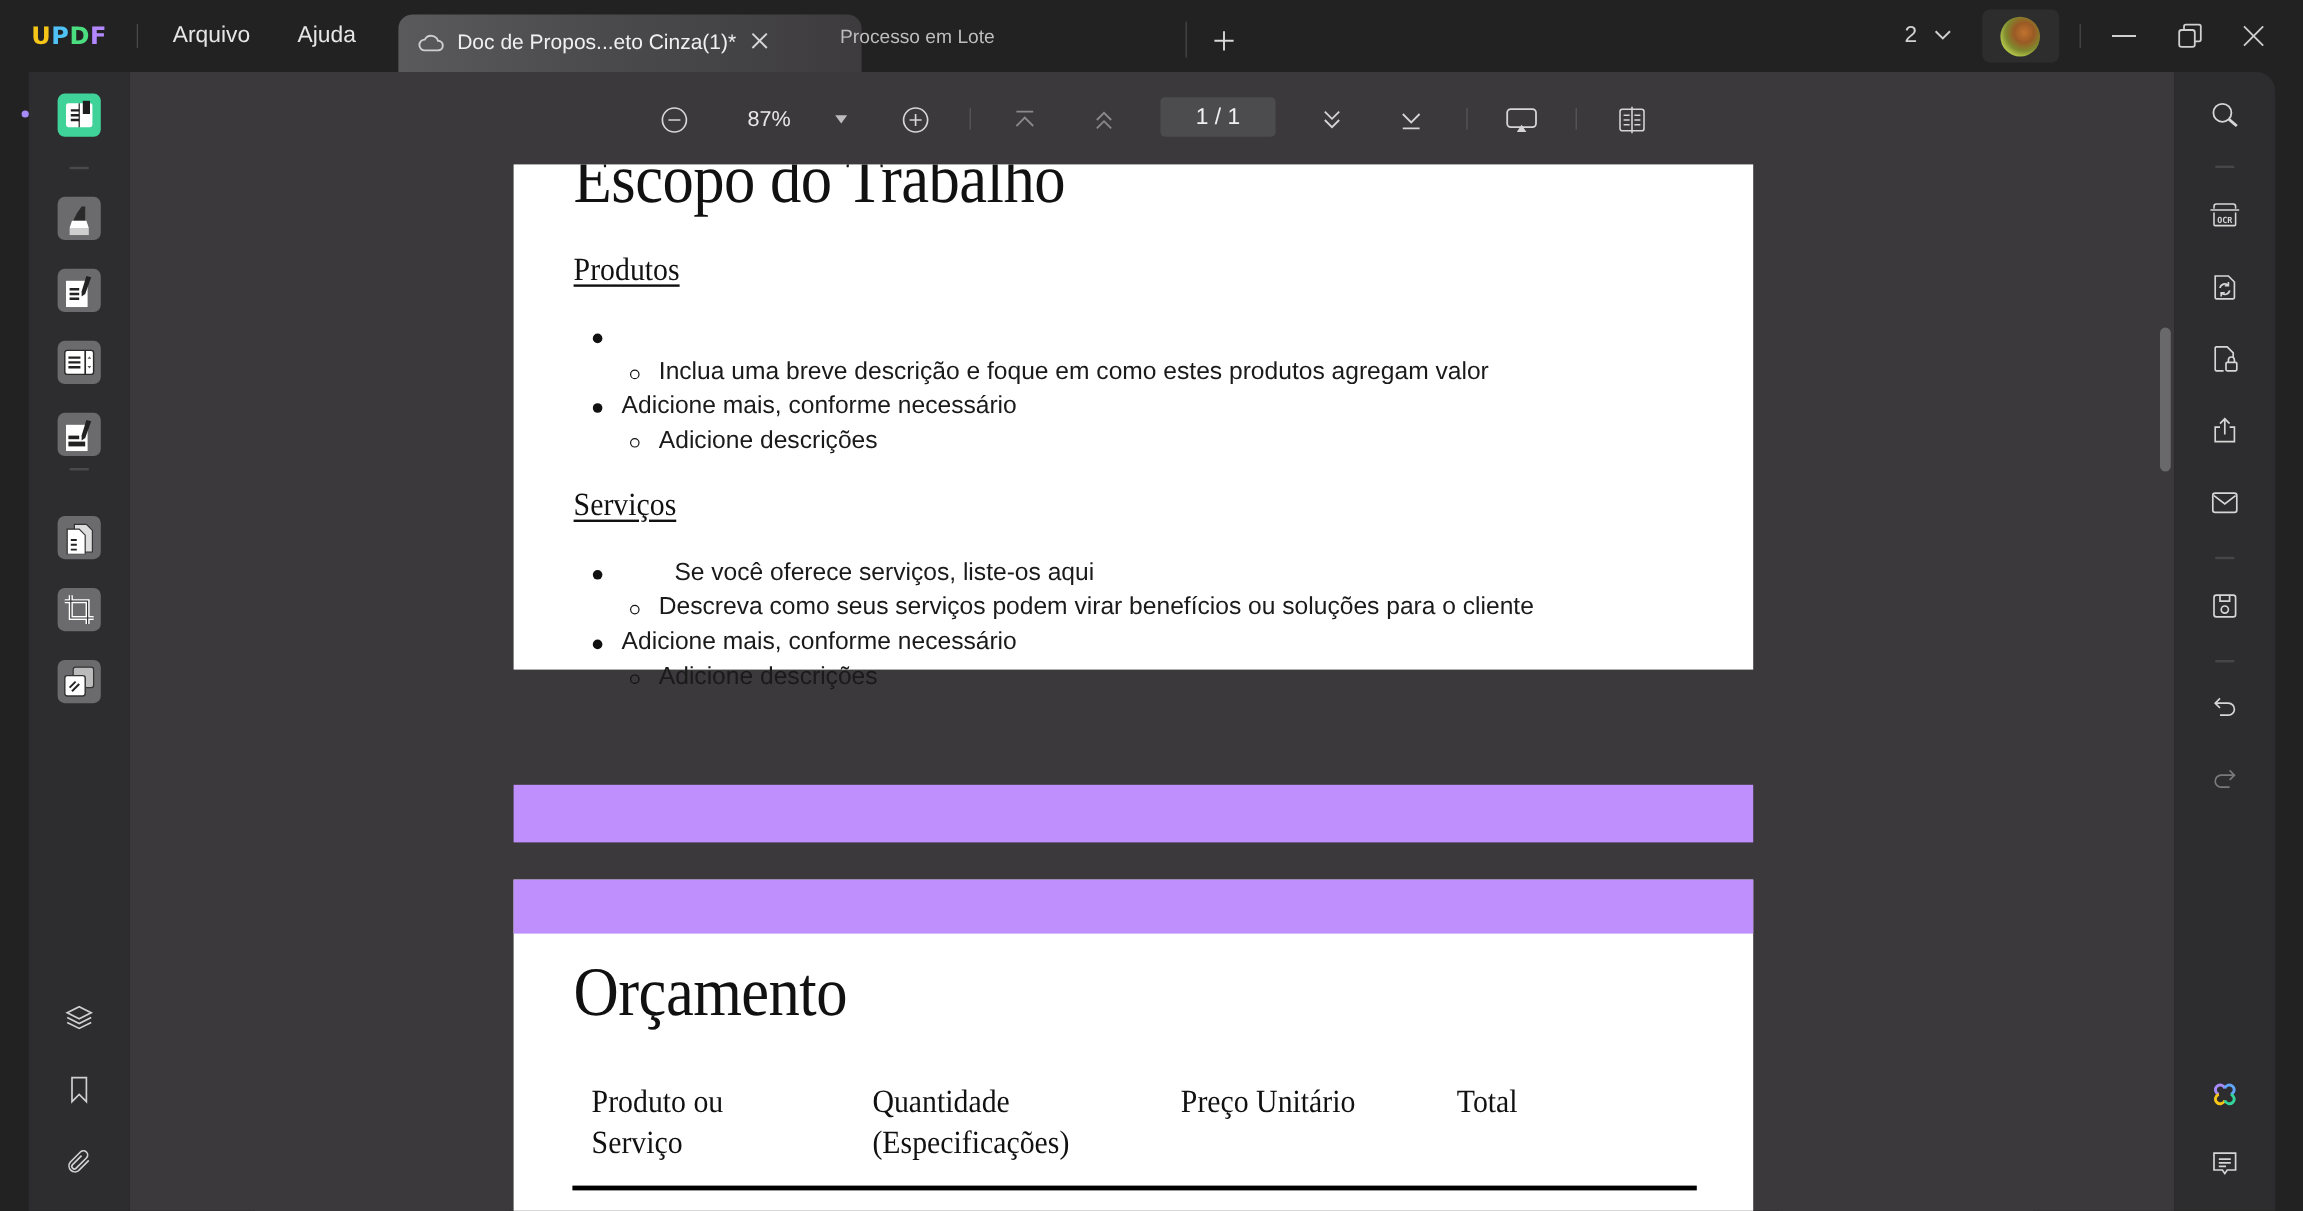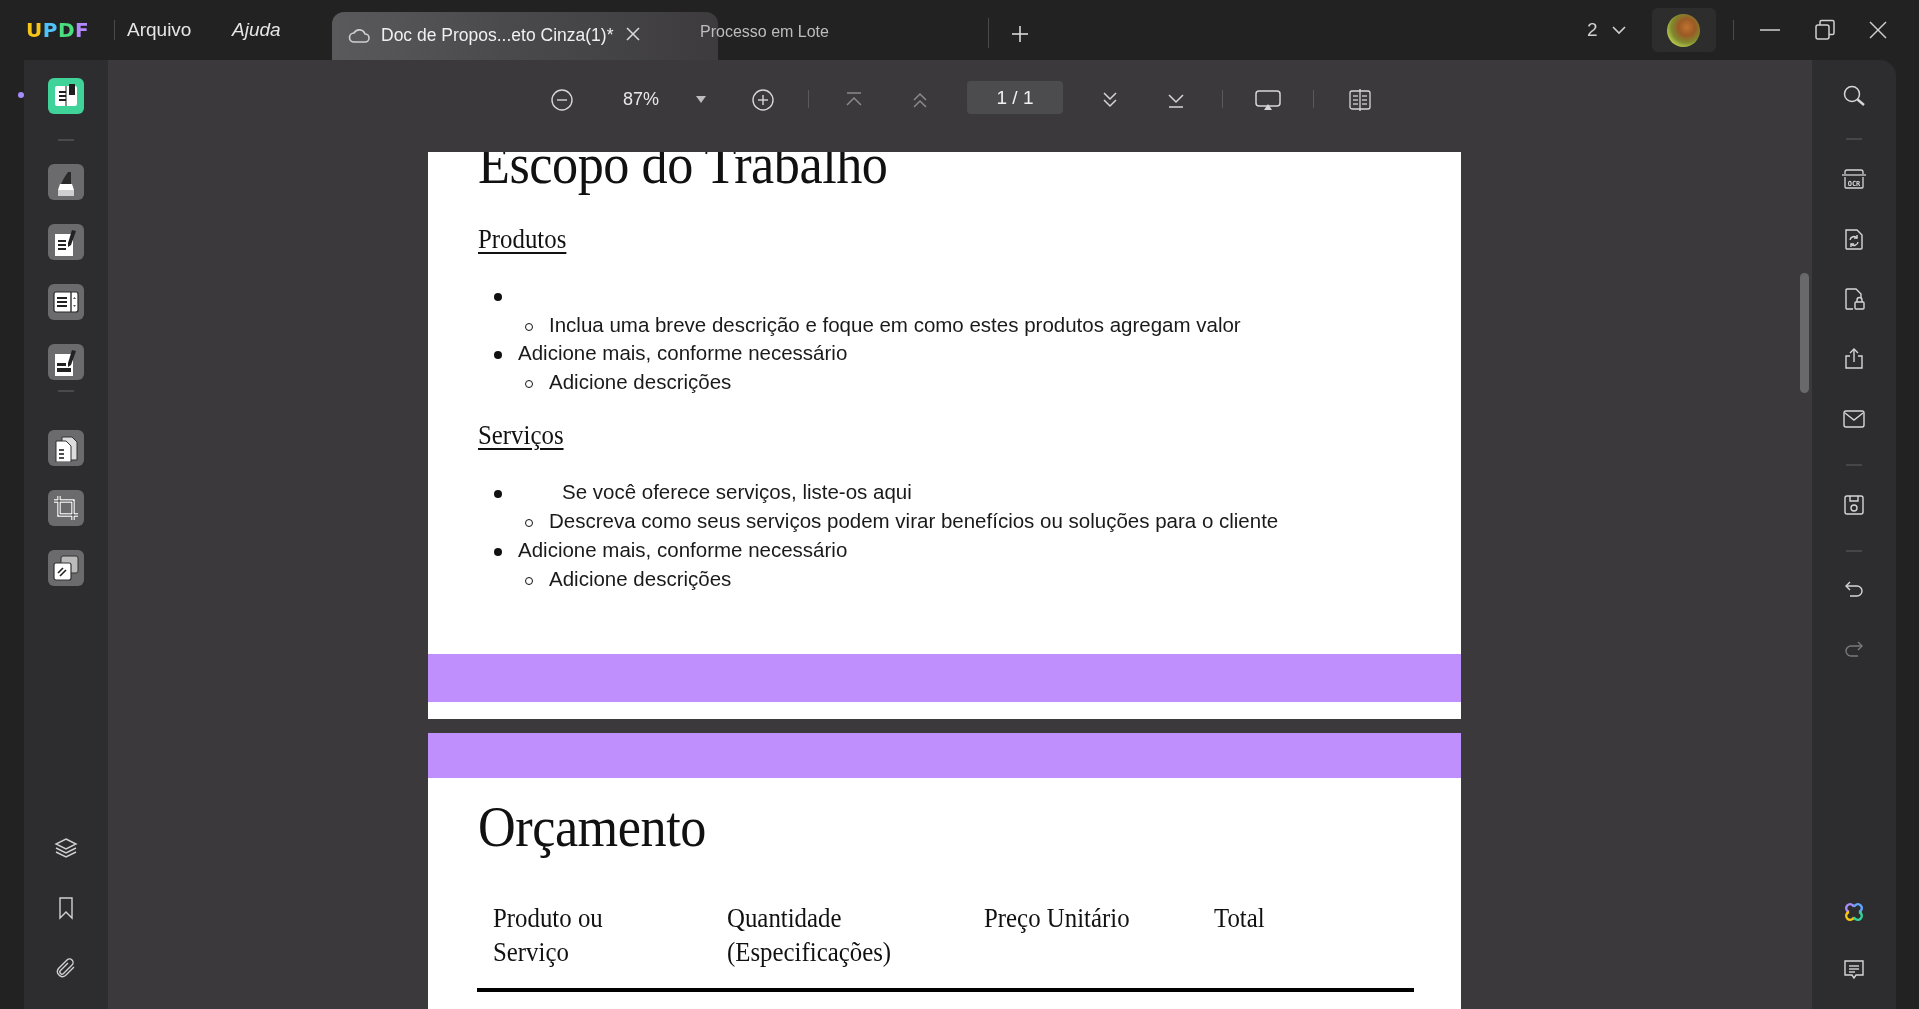--- a/index.html
+++ b/index.html
@@ -62,22 +62,22 @@
   .rule { position: absolute; left: 477px; width: 937px; height: 4px; background: #000; }
 </style>
 </head>
 <body>
 
 <div id="titlebar">
   <div class="logo">
     <span class="u">U</span><span class="p">P</span><span class="d">D</span><span class="f">F</span>
   </div>
   <div class="tb-sep" style="left:114px; top:20px; height:20px;"></div>
-  <div class="menu" style="left:127px;">Arquivo</div>
-  <div class="menu" style="left:232px;font-style:italic;">Ajuda</div>
+  <div class="menu" style="left:144px;">Arquivo</div>
+  <div class="menu" style="left:248px;">Ajuda</div>
 
   <div class="tab-active">
     <svg class="cloud" viewBox="0 0 22 18" fill="none" stroke="#cfcfcf" stroke-width="1.6">
       <path d="M6 16 H17 A4 4 0 0 0 17 8 A6 6 0 0 0 6 7 A4.5 4.5 0 0 0 6 16 Z"></path>
     </svg>
     <span class="title">Doc de Propos...eto Cinza(1)*</span>
     <svg class="close" viewBox="0 0 18 18" stroke="#d8d8d8" stroke-width="1.6">
       <line x1="3" y1="3" x2="15" y2="15"></line>
         <line x1="15" y1="3" x2="3" y2="15"></line>
     </svg>
@@ -109,21 +109,21 @@
   <svg class="winctl" style="left:1866px;" viewBox="0 0 24 24" stroke="#d0d0d0" stroke-width="1.5">
       <line x1="4" y1="4" x2="20" y2="20"></line>
       <line x1="20" y1="4" x2="4" y2="20"></line>
     </svg>
 </div>
 
 <div id="leftrail"></div>
 <div id="content"></div>
 <div id="rightrail"></div>
 
-<div class="page" style="top:152px; height:567px;">
+<div class="page" style="top:137px; height:421px;">
   <div class="h1 serif" style="left:50px; top:-22px; clip-path: inset(22px 0 0 0);">Escopo do Trabalho</div>
 
   <div class="h2 serif" style="left:50px; top:72px;">Produtos</div>
   <div class="bullet" style="left:66px; top:141px;"></div>
   <div class="subbullet" style="left:97px; top:171px;"></div>
   <div class="li sans" style="left:121px; top:161px;">Inclua uma breve descrição e foque em como estes produtos agregam valor</div>
   <div class="bullet" style="left:66px; top:199px;"></div>
   <div class="li sans" style="left:90px; top:189px;">Adicione mais, conforme necessário</div>
   <div class="subbullet" style="left:97px; top:228px;"></div>
   <div class="li sans" style="left:121px; top:218px;">Adicione descrições</div>

